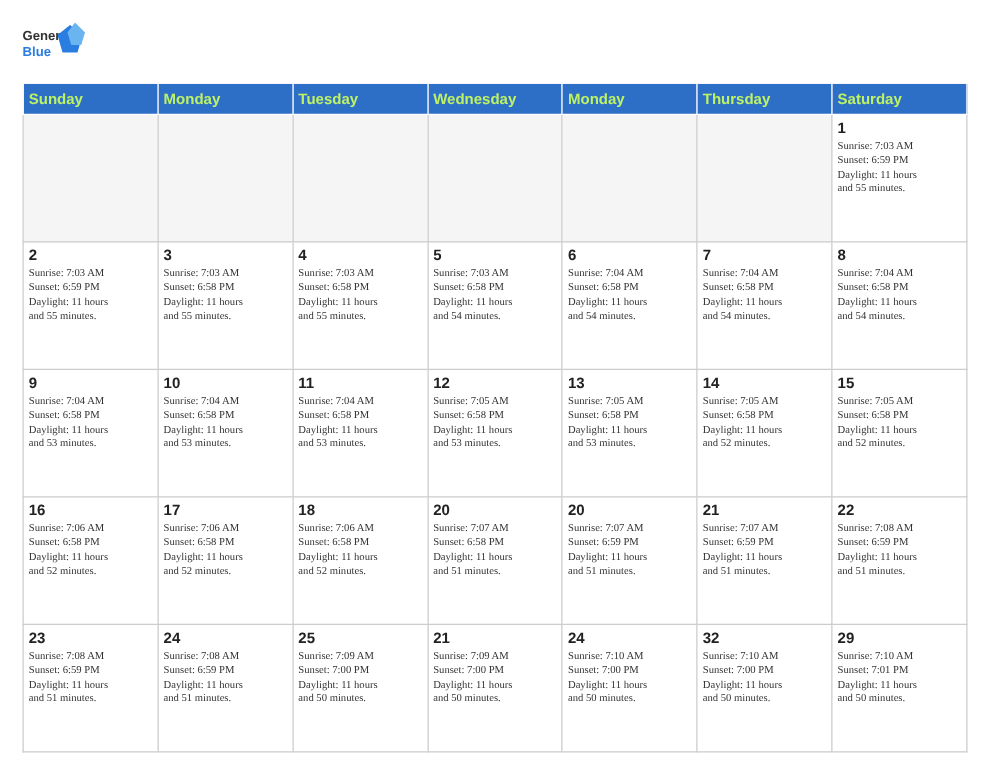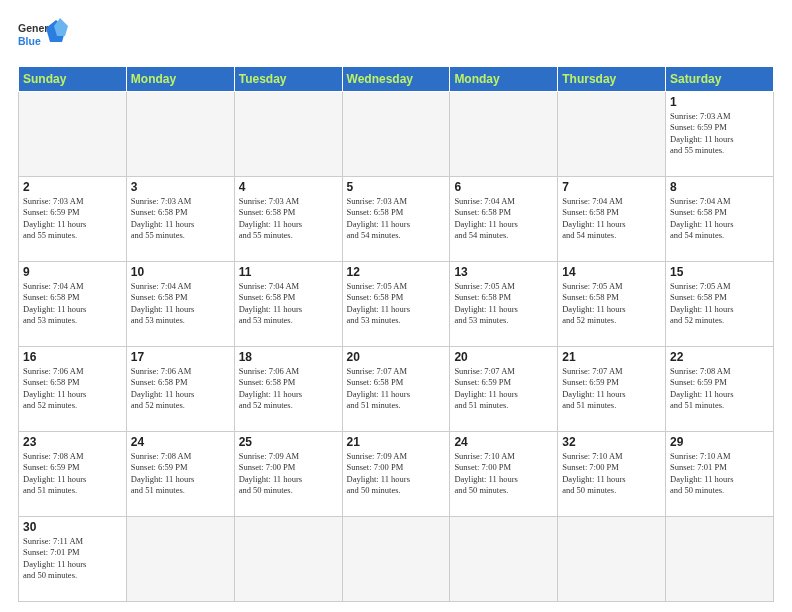--- a/index.html
+++ b/index.html
@@ -242,27 +242,15 @@
           </td>
           <td>
             <span class="day-number">32</span>
             <div class="day-info">Sunrise: 7:10 AM<br>Sunset: 7:00 PM<br>Daylight: 11 hours<br>and 50 minutes.</div>
           </td>
           <td>
             <span class="day-number">29</span>
             <div class="day-info">Sunrise: 7:10 AM<br>Sunset: 7:01 PM<br>Daylight: 11 hours<br>and 50 minutes.</div>
           </td>
         </tr>
-        <tr class="last-row">
-          <td>
-            <span class="day-number">30</span>
-            <div class="day-info">Sunrise: 7:11 AM<br>Sunset: 7:01 PM<br>Daylight: 11 hours<br>and 50 minutes.</div>
-          </td>
-          <td class="empty"></td>
-          <td class="empty"></td>
-          <td class="empty"></td>
-          <td class="empty"></td>
-          <td class="empty"></td>
-          <td class="empty"></td>
-        </tr>
       </tbody>
   </table>
 </div>
 
 </body></html>

